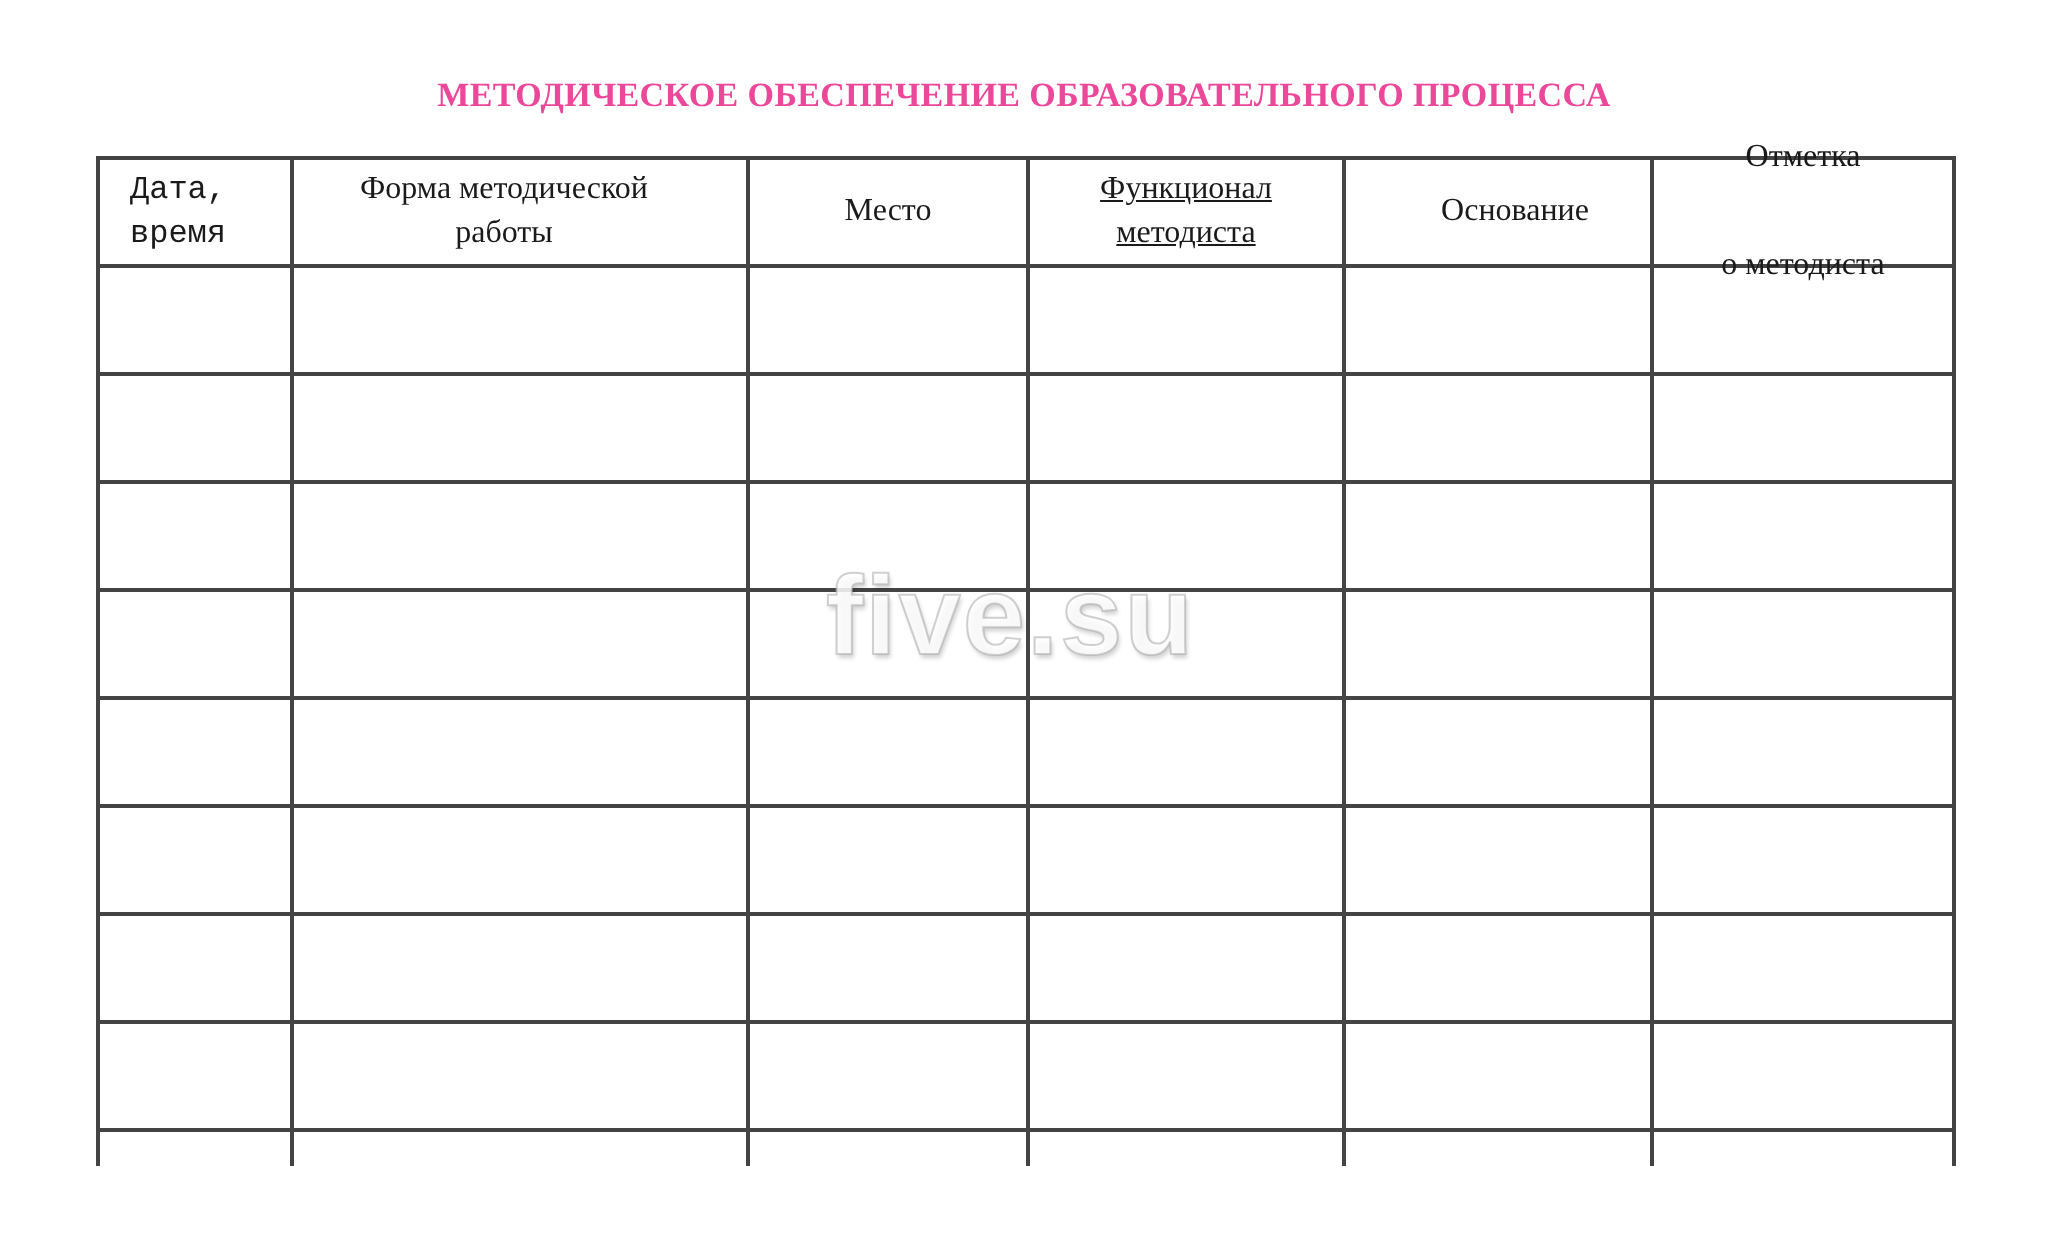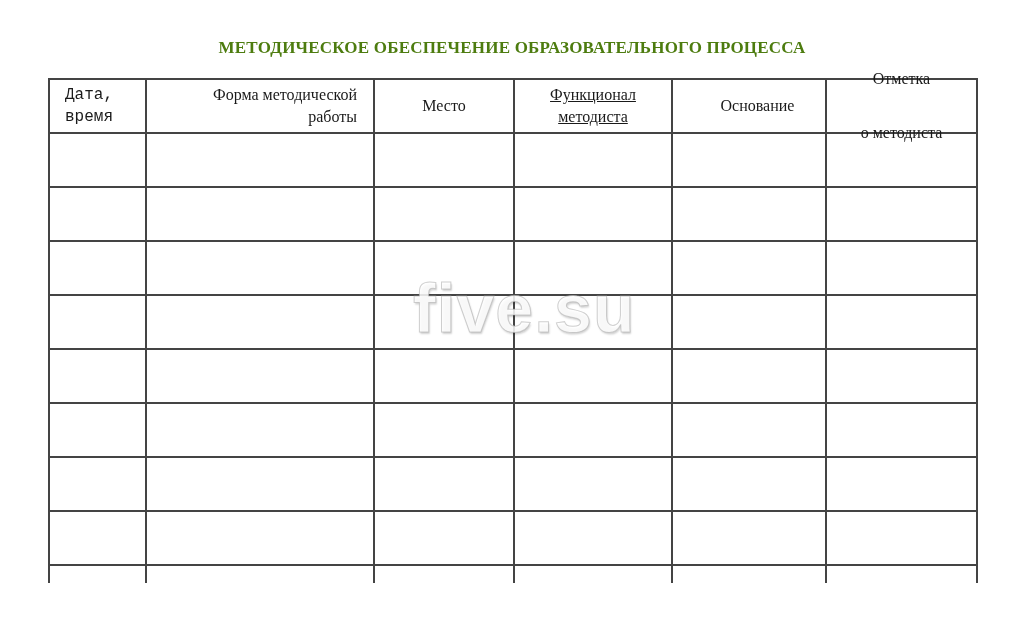--- a/index.html
+++ b/index.html
@@ -17,21 +17,21 @@
     }
     .title {
       position: absolute;
       left: 0;
       top: 38px;
       width: 1024px;
       text-align: center;
       font-weight: bold;
       font-size: 17px;
       letter-spacing: 0.2px;
-      color: #4d7c0f;
+      color: #ec4899;
     }
     .grid {
       position: absolute;
       left: 0; top: 0;
       width: 1024px; height: 618px;
     }
     .hline {
       position: absolute;
       height: 2px;
       background: #444;
@@ -58,21 +58,21 @@
     .body-cell {
       position: absolute;
       background: transparent;
     }
     .watermark {
       position: absolute;
       left: 413px;
       top: 278px;
       font-family: "Liberation Sans", "DejaVu Sans", sans-serif;
       font-weight: bold;
-      font-size: 68px;
+      font-size: 56px;
       line-height: 60px;
       color: rgba(255,255,255,0.85);
       -webkit-text-stroke: 1px rgba(170,170,170,0.55);
       text-shadow: 1px 2px 2px rgba(0,0,0,0.18);
       letter-spacing: 1px;
       pointer-events: none;
     }
   </style>
 </head>
 <body>
@@ -97,21 +97,21 @@
   <div class="vline" style="left:373px; top:78px; height:505px;"></div>
   <div class="vline" style="left:513px; top:78px; height:505px;"></div>
   <div class="vline" style="left:671px; top:78px; height:505px;"></div>
   <div class="vline" style="left:825px; top:78px; height:505px;"></div>
   <div class="vline" style="left:976px; top:78px; height:505px;"></div>
 
   <div class="head-cell" style="left:50px; width:78px;font-family:Liberation Mono, monospace;">
     <span>Дата,</span>
     <span>время</span>
   </div>
-  <div class="head-cell" style="left:147px; width:210px;align-items:flex-end;">
+  <div class="head-cell" style="left:147px; width:210px;">
     <span>Форма методической</span>
     <span>работы</span>
   </div>
   <div class="head-cell" style="left:375px; width:138px;">
     <span>Место</span>
   </div>
   <div class="head-cell" style="left:515px; width:156px;text-decoration:underline;">
     <span>Функционал</span>
     <span>методиста</span>
   </div>

